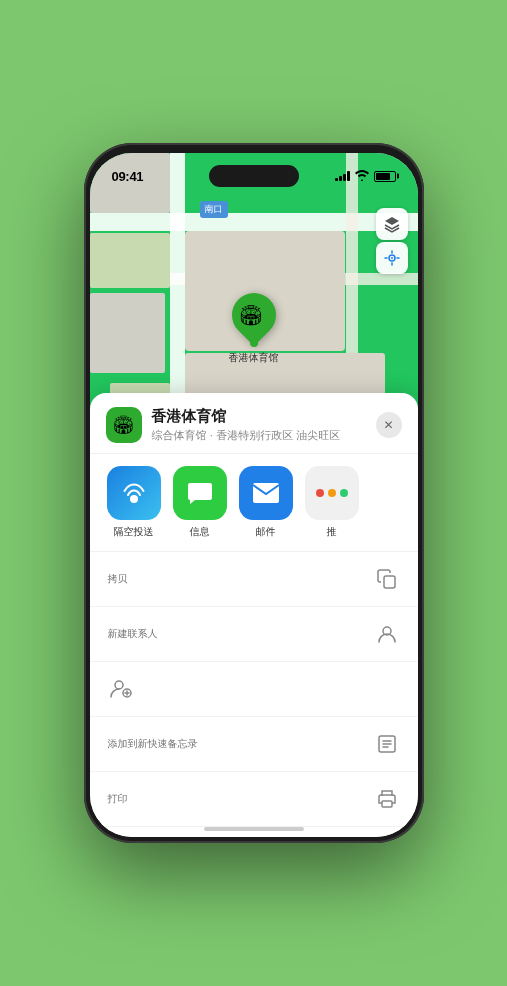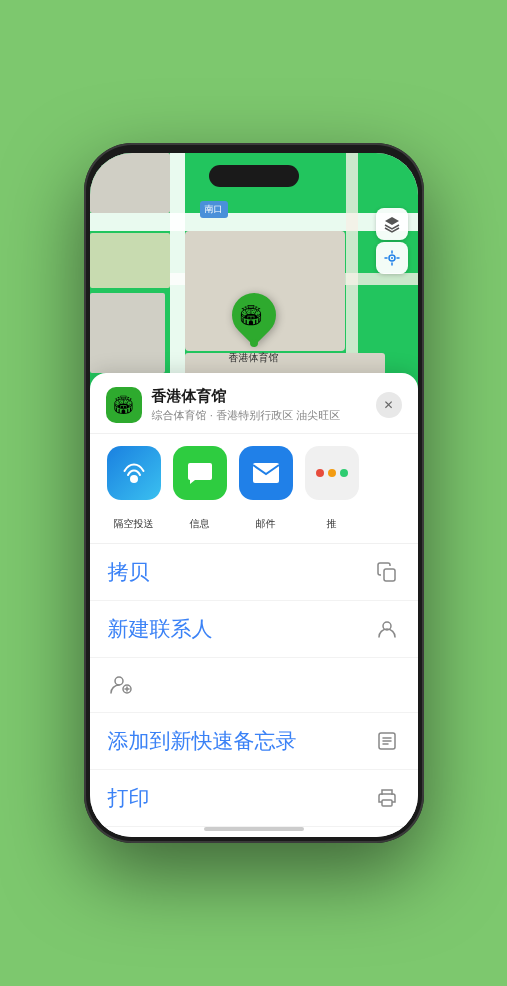--- a/index.html
+++ b/index.html
@@ -300,21 +300,21 @@
       display: flex;
       padding: 12px 16px;
       gap: 10px;
       border-bottom: 1px solid #f0f0f0;
       overflow: hidden;
     }
     .share-item {
       display: flex;
       flex-direction: column;
       align-items: center;
-      gap: 17px;
+      gap: 5px;
       min-width: 56px;
     }
     .share-icon-wrap {
       width: 54px;
       height: 54px;
       border-radius: 14px;
       display: flex;
       align-items: center;
       justify-content: center;
       font-size: 24px;
@@ -329,22 +329,22 @@
     }
     
     .menu-item {
       display: flex;
       align-items: center;
       justify-content: space-between;
       padding: 14px 18px;
       border-bottom: 1px solid #f2f2f2;
     }
     .menu-item-text {
-      font-size: 21px;
-      color: #3b82f6;
+      font-size: 10px;
+      color: #737373;
     }
     .menu-item-icon {
       width: 26px;
       height: 26px;
       display: flex;
       align-items: center;
       justify-content: center;
       font-size: 16px;
       color: #666;
     }
@@ -363,20 +363,41 @@
   </style>
 </head>
 <body>
 
 <div class="phone-frame">
 
   <div class="phone-screen">
 
     <div class="dynamic-island"></div>
 
+    <div class="status-bar">
+      <span class="status-time">09:41</span>
+      <div class="status-icons">
+        <div class="signal-bars">
+          <div class="signal-bar" style="height:3px"></div>
+          <div class="signal-bar" style="height:5px"></div>
+          <div class="signal-bar" style="height:7px"></div>
+          <div class="signal-bar" style="height:10px"></div>
+        </div>
+        <span class="wifi-icon">
+          <svg width="14" height="11" viewBox="0 0 14 11">
+            <path d="M7 9.5a1 1 0 1 1 0 2 1 1 0 0 1 0-2z" fill="#000"></path>
+            <path d="M4.2 7.2C5 6.4 5.96 6 7 6s2 .4 2.8 1.2l1.4-1.4C10.1 4.7 8.6 4 7 4s-3.1.7-4.2 1.8l1.4 1.4z" fill="#000"></path>
+            <path d="M1.4 4.4C2.8 3 4.8 2 7 2s4.2 1 5.6 2.4l1.4-1.4C12.4 1.4 9.9 0 7 0S1.6 1.4 0 3l1.4 1.4z" fill="#000"></path>
+          </svg>
+        </span>
+        <div class="battery-icon">
+          <div class="battery-fill"></div>
+        </div>
+      </div>
+    </div>
 
     <div class="map-area">
       <div class="map-road-h1"></div>
       <div class="map-road-h2"></div>
       <div class="map-road-v1"></div>
       <div class="map-road-v2"></div>
       <div class="map-block1"></div>
       <div class="map-block2"></div>
       <div class="map-block3"></div>
       <div class="map-green-area"></div>

